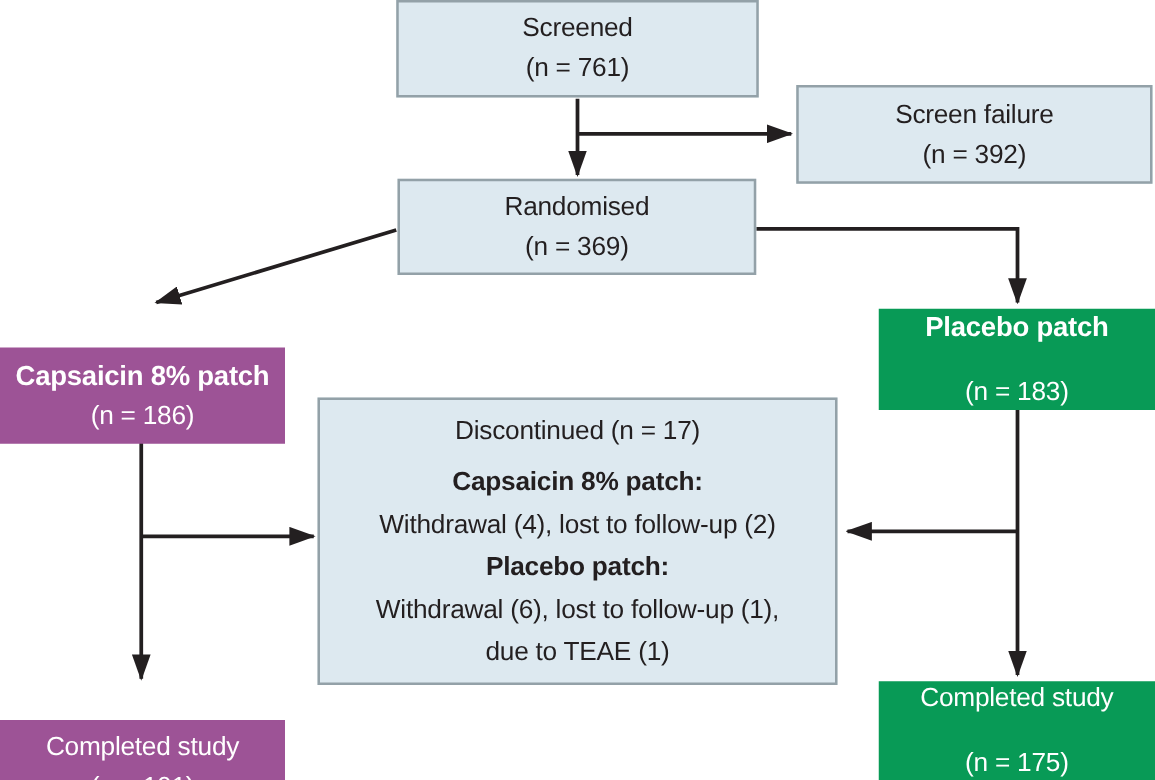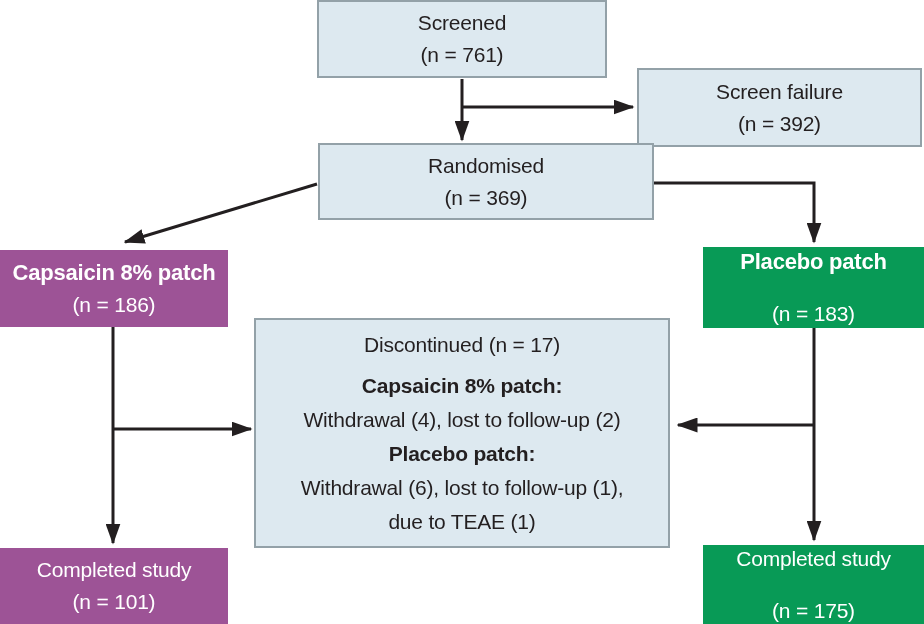--- a/index.html
+++ b/index.html
@@ -43,33 +43,34 @@
     color: var(--text-dark, #231f20);
     letter-spacing: -0.2px;
   }
   .plain {
     background: var(--box-fill, #dde9f0);
     border: 2px solid var(--box-border, #93a1a8);
   }
   .purple {
     background: var(--purple, #9d5396);
     color: var(--text-light, #ffffff);
+    margin-top: 28px;
   }
   .green {
     background: var(--green, #089a56);
     color: var(--text-light, #ffffff);
     gap: 20px;
   }
   .headline {
     font-weight: bold;
     font-size: 22px;
   }
   .screened        { left: 317px; top: 0;     width: 290px; height: 78px; }
   .screen-failure  { left: 637px; top: 68px;  width: 285px; height: 79px; }
-  .randomised      { left: 318px; top: 143px; width: 336px; height: 77px; }
+  .randomised      { left: 318px; top: 143px; width: 287px; height: 77px; }
   .capsaicin       { left: 0;     top: 250px; width: 228px; height: 77px; }
   .placebo         { left: 703px; top: 247px; width: 221px; height: 81px; }
   .discontinued    { left: 254px; top: 318px; width: 416px; height: 230px; line-height: 34px; }
   .completed-left  { left: 0;     top: 548px; width: 228px; height: 76px; }
   .completed-right { left: 703px; top: 545px; width: 221px; height: 79px; }
   .disc-title { margin-bottom: 7px; }
   .disc-heading { font-weight: bold; }
 </style>
 </head>
 <body>

